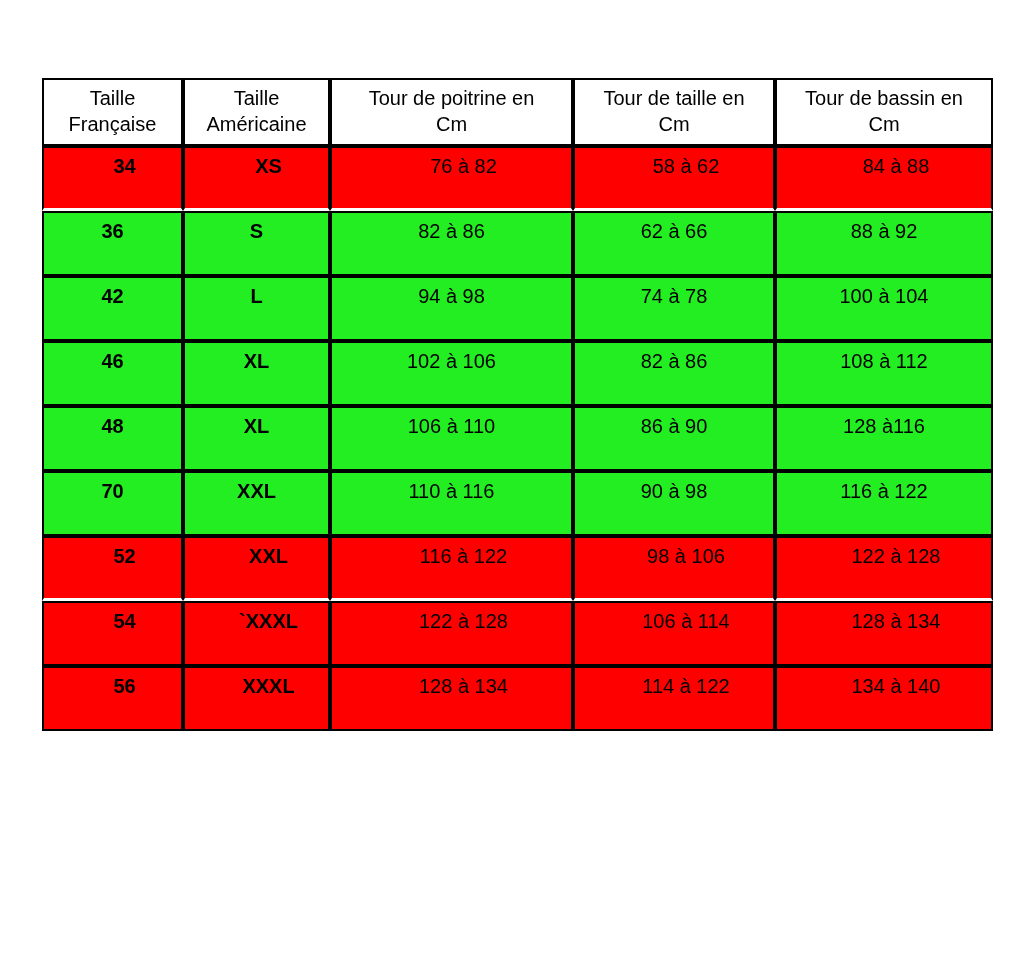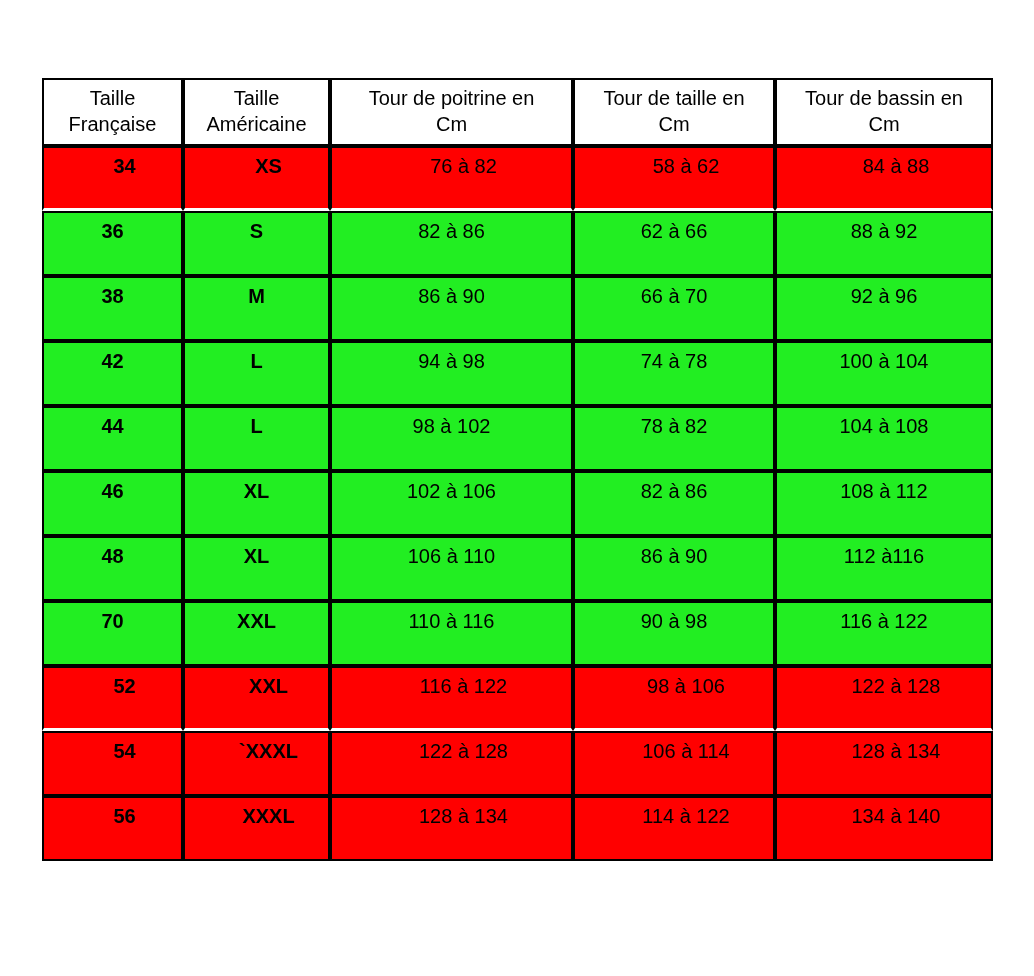--- a/index.html
+++ b/index.html
@@ -117,53 +117,39 @@
           <td>84 à 88</td>
         </tr>
         <tr class="state-green">
           <td class="bold-cell">36</td>
           <td class="bold-cell">S</td>
           <td>82 à 86</td>
           <td>62 à 66</td>
           <td>88 à 92</td>
         </tr>
         <tr class="state-green">
-          <td class="bold-cell">38</td>
-          <td class="bold-cell">M</td>
-          <td>86 à 90</td>
-          <td>66 à 70</td>
-          <td>92 à 96</td>
-        </tr>
-        <tr class="state-green">
           <td class="bold-cell">42</td>
           <td class="bold-cell">L</td>
           <td>94 à 98</td>
           <td>74 à 78</td>
           <td>100 à 104</td>
-        </tr>
-        <tr class="state-green">
-          <td class="bold-cell">44</td>
-          <td class="bold-cell">L</td>
-          <td>98 à 102</td>
-          <td>78 à 82</td>
-          <td>104 à 108</td>
         </tr>
         <tr class="state-green">
           <td class="bold-cell">46</td>
           <td class="bold-cell">XL</td>
           <td>102 à 106</td>
           <td>82 à 86</td>
           <td>108 à 112</td>
         </tr>
         <tr class="state-green">
           <td class="bold-cell">48</td>
           <td class="bold-cell">XL</td>
           <td>106 à 110</td>
           <td>86 à 90</td>
-          <td>112 à116</td>
+          <td>128 à116</td>
         </tr>
         <tr class="state-green">
           <td class="bold-cell">70</td>
           <td class="bold-cell">XXL</td>
           <td>110 à 116</td>
           <td>90 à 98</td>
           <td>116 à 122</td>
         </tr>
         <tr class="state-red seam-below">
           <td class="bold-cell">52</td>

